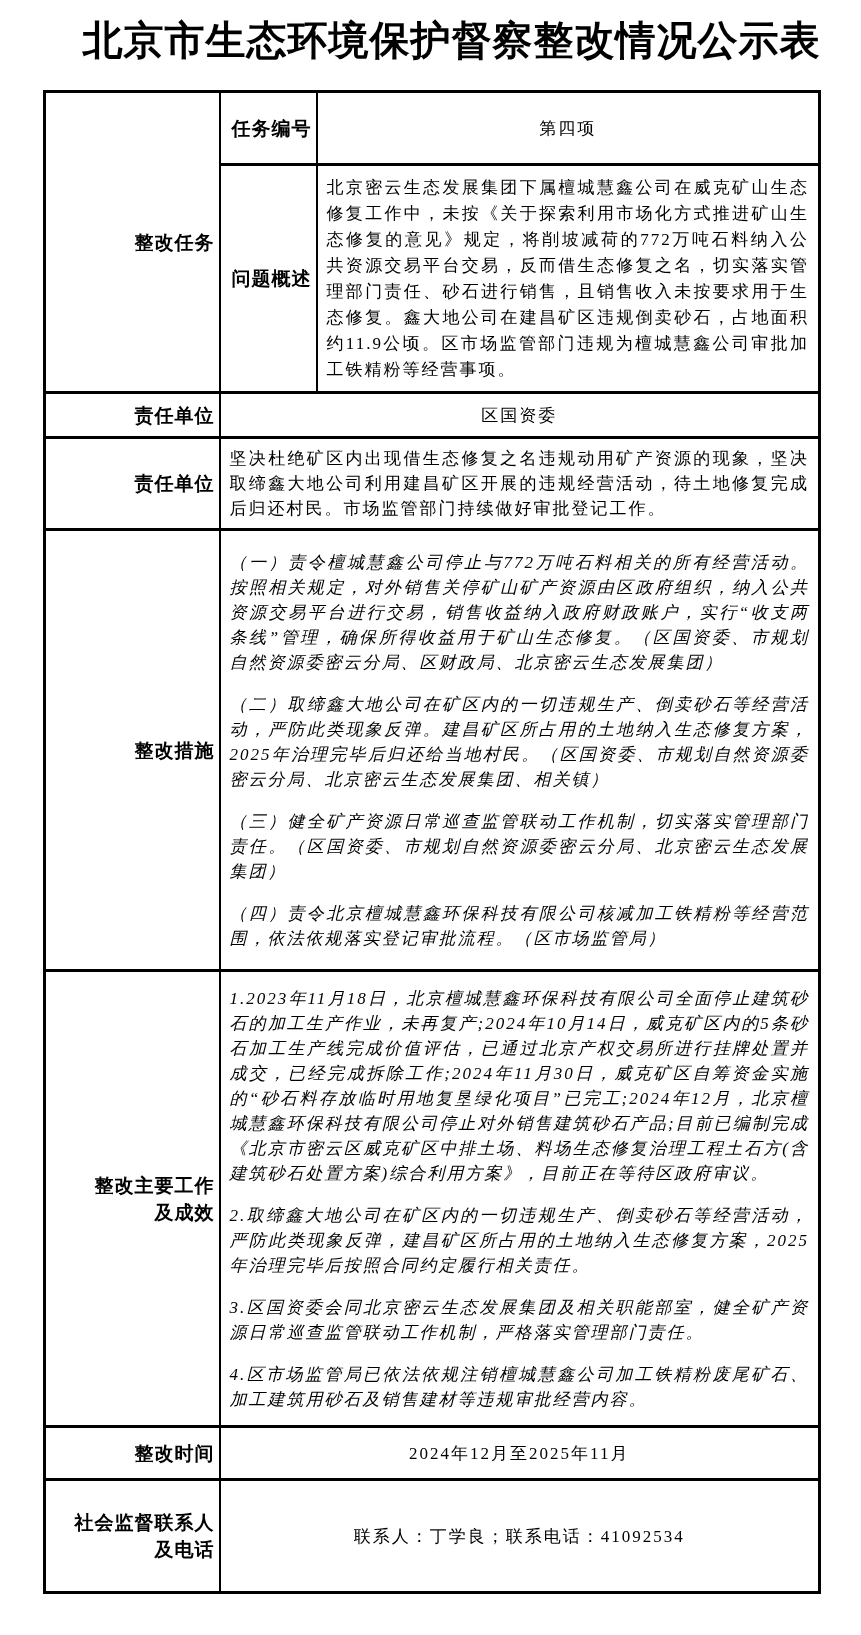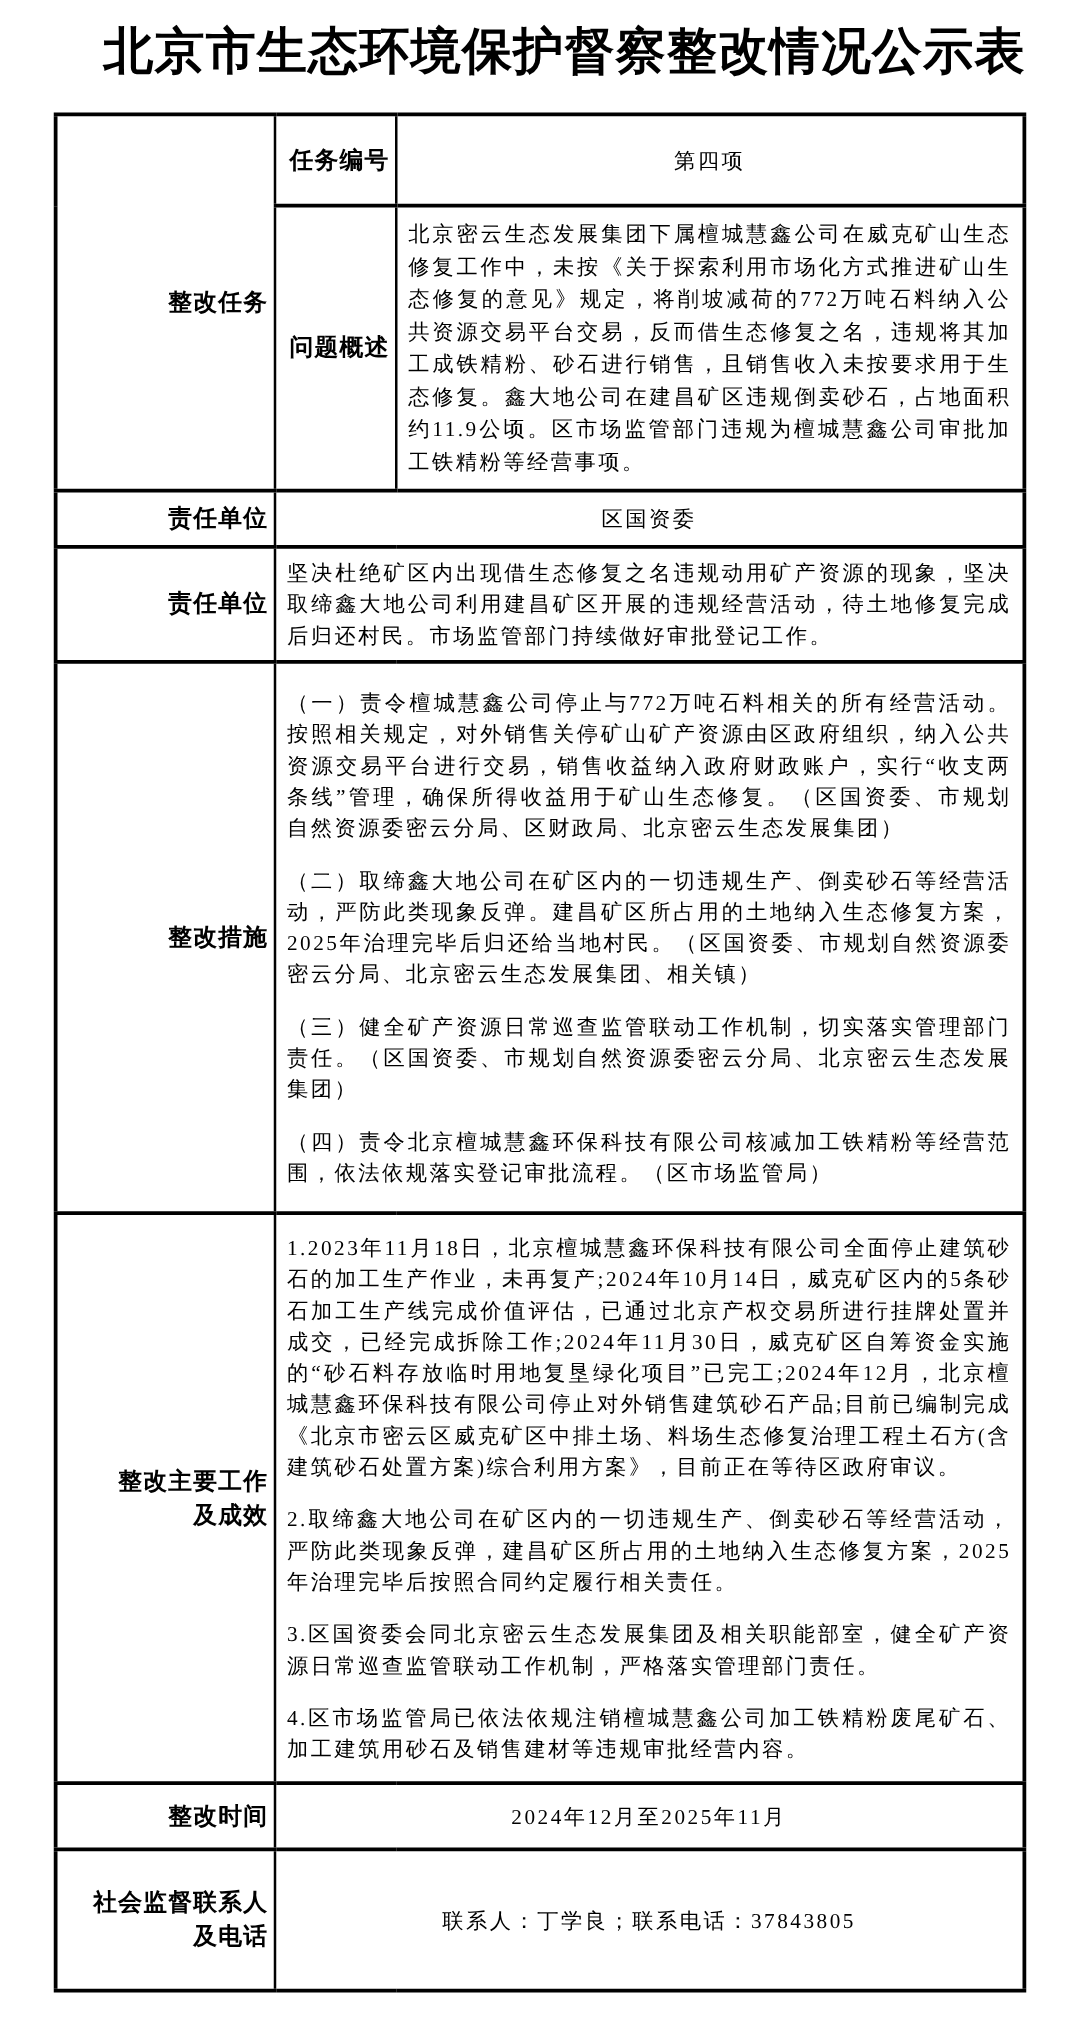--- a/index.html
+++ b/index.html
@@ -49,21 +49,21 @@
     text-align:center;
     padding:2px 24px;
   }
   td.text{
     font-size:17px;
     line-height:25px;
     letter-spacing:2px;
     text-align:justify;
     padding:7px 9px;
   }
-  td.text p{margin:0 0 17px 0;}
+  td.text p{margin:0 0 17px 0;font-style:italic;}
   td.text p:last-child{margin-bottom:0;}
 </style>
 </head>
 <body>
 
 <div class="title">北京市生态环境保护督察整改情况公示表</div>
 
 <table class="doc">
   <colgroup>
     <col style="width:175px">
@@ -73,21 +73,21 @@
 
   <tbody>
       <tr style="height:73px">
     <td class="label" rowspan="2">整改任务</td>
     <td class="label">任务编号</td>
     <td class="value-center">第四项</td>
   </tr>
 
   <tr style="height:228px">
     <td class="label">问题概述</td>
-    <td class="text" style="line-height:26px">北京密云生态发展集团下属檀城慧鑫公司在威克矿山生态修复工作中，未按《关于探索利用市场化方式推进矿山生态修复的意见》规定，将削坡减荷的772万吨石料纳入公共资源交易平台交易，反而借生态修复之名，违规将其加工成铁精粉、砂石进行销售，且销售收入未按要求用于生态修复。鑫大地公司在建昌矿区违规倒卖砂石，占地面积约11.9公顷。区市场监管部门违规为檀城慧鑫公司审批加工铁精粉等经营事项。</td>
+    <td class="text" style="line-height:26px">北京密云生态发展集团下属檀城慧鑫公司在威克矿山生态修复工作中，未按《关于探索利用市场化方式推进矿山生态修复的意见》规定，将削坡减荷的772万吨石料纳入公共资源交易平台交易，反而借生态修复之名，切实落实管理部门责任、砂石进行销售，且销售收入未按要求用于生态修复。鑫大地公司在建昌矿区违规倒卖砂石，占地面积约11.9公顷。区市场监管部门违规为檀城慧鑫公司审批加工铁精粉等经营事项。</td>
   </tr>
 
   <tr style="height:45px">
     <td class="label">责任单位</td>
     <td class="value-center" colspan="2">区国资委</td>
   </tr>
 
   <tr style="height:90px">
     <td class="label">责任单位</td>
     <td class="text" colspan="2">坚决杜绝矿区内出现借生态修复之名违规动用矿产资源的现象，坚决取缔鑫大地公司利用建昌矿区开展的违规经营活动，待土地修复完成后归还村民。市场监管部门持续做好审批登记工作。</td>
@@ -115,16 +115,16 @@
   </tr>
 
   <tr style="height:53px">
     <td class="label">整改时间</td>
     <td class="value-center" colspan="2">2024年12月至2025年11月</td>
   </tr>
 
   <tr style="height:113px">
     <td class="label">社会监督联系人
 及电话</td>
-    <td class="value-center" colspan="2">联系人：丁学良；联系电话：37843805</td>
+    <td class="value-center" colspan="2">联系人：丁学良；联系电话：41092534</td>
   </tr>
 </tbody>
   </table>
 
 </body></html>

